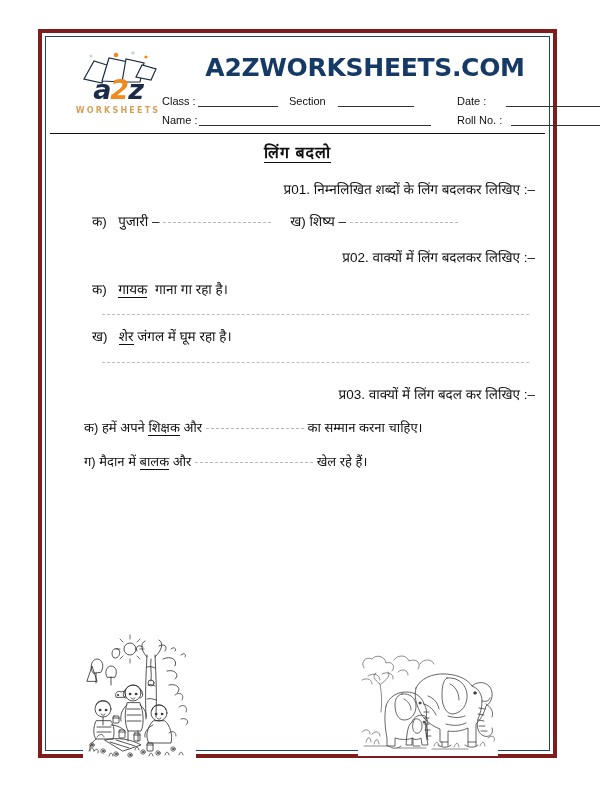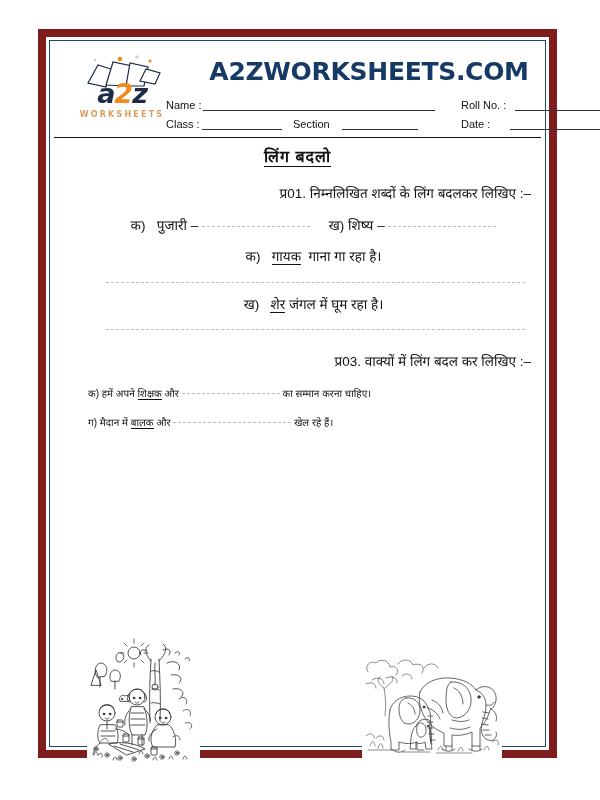--- a/index.html
+++ b/index.html
@@ -16,21 +16,21 @@
   }
 
   
   .sheet {
     position: absolute;
     left: 38px;
     top: 29px;
     width: 519px;
     height: 729px;
     box-sizing: border-box;
-    border: 8px solid #7f1d1d;
+    border: 4px solid #7f1d1d;
     background: #ffffff;
   }
   .sheet-inner {
     position: absolute;
     left: 3px;
     top: 3px;
     right: 3px;
     bottom: 3px;
     border: 1px solid #21456b;
     background: #ffffff;
@@ -150,27 +150,26 @@
   }
   .q-head {
     margin-top: 17px;
     white-space: nowrap;
     text-align: right;
   }
   .q-line {
     margin-top: 12px;
     padding-left: 32px;
     white-space: nowrap;
-    text-align: center;
   }
   .q3-line {
     margin-top: 15px;
     padding-left: 24px;
     white-space: nowrap;
-    font-size: 10px;
+    font-size: 13px;
   }
   .ul { border-bottom: 1px solid #111111; }
 
   
   .blank {
     display: inline-block;
     border-bottom: 1.5px dashed #b9b9b9;
     vertical-align: 3px;
     height: 1px;
   }
@@ -239,32 +238,32 @@
           </svg>
         </div>
         <div class="logo-word"><span>a</span><span class="two">2</span><span>z</span></div>
         <div class="logo-sub">WORKSHEETS</div>
       </div>
 
       <div class="brand-title">A2ZWORKSHEETS.COM</div>
 
       <div class="fields">
         <div class="frow">
-          <span class="fl" style="left:0px;">Name :</span>
-          <span class="fline" style="left:37px; width:232px;"></span>
-          <span class="fl" style="left:295px;">Roll No. :</span>
-          <span class="fline" style="left:349px; width:92px;"></span>
-        </div>
-        <div class="frow">
           <span class="fl" style="left:0px;">Class :</span>
           <span class="fline" style="left:36px; width:80px;"></span>
           <span class="fl" style="left:127px;">Section</span>
           <span class="fline" style="left:176px; width:76px;"></span>
           <span class="fl" style="left:295px;">Date :</span>
           <span class="fline" style="left:344px; width:97px;"></span>
+        </div>
+        <div class="frow">
+          <span class="fl" style="left:0px;">Name :</span>
+          <span class="fline" style="left:37px; width:232px;"></span>
+          <span class="fl" style="left:295px;">Roll No. :</span>
+          <span class="fline" style="left:349px; width:92px;"></span>
         </div>
       </div>
     </div>
 
     <div class="ws-title"><span>लिंग बदलो</span></div>
 
     <div class="content">
 
       <div class="q-head"><span>प्र01.</span>
         <span>निम्नलिखित शब्दों के लिंग बदलकर लिखिए :–</span></div>
@@ -273,20 +272,22 @@
         <span>क)</span>
         &nbsp;&nbsp;<span>पुजारी</span>
         <span>–</span>
         <span class="blank b-short"></span>
         &nbsp;&nbsp;&nbsp;&nbsp;<span>ख)</span>
         <span>शिष्य</span>
         <span>–</span>
         <span class="blank b-short"></span>
       </div>
 
+      <div class="q-head"><span>प्र02.</span>
+        <span>वाक्यों में लिंग बदलकर लिखिए :–</span></div>
 
       <div class="q-line">
         <span>क)</span>
         &nbsp;&nbsp;<span class="ul">गायक</span>
         &nbsp;<span>गाना गा रहा है।</span>
       </div>
       <div class="answer-rule"></div>
 
       <div class="q-line">
         <span>ख)</span>

